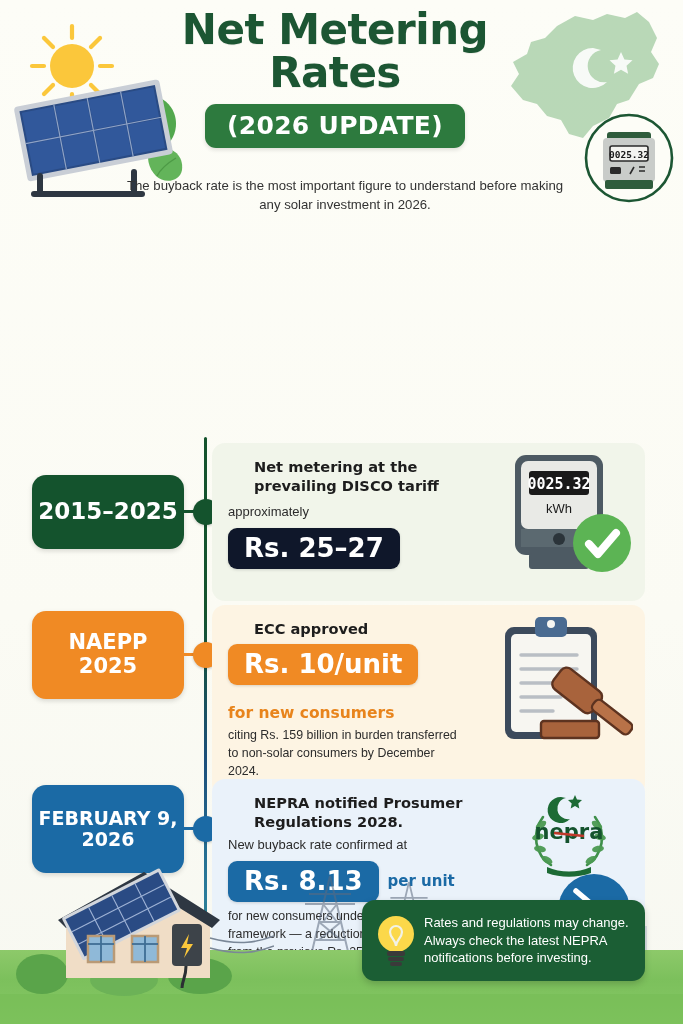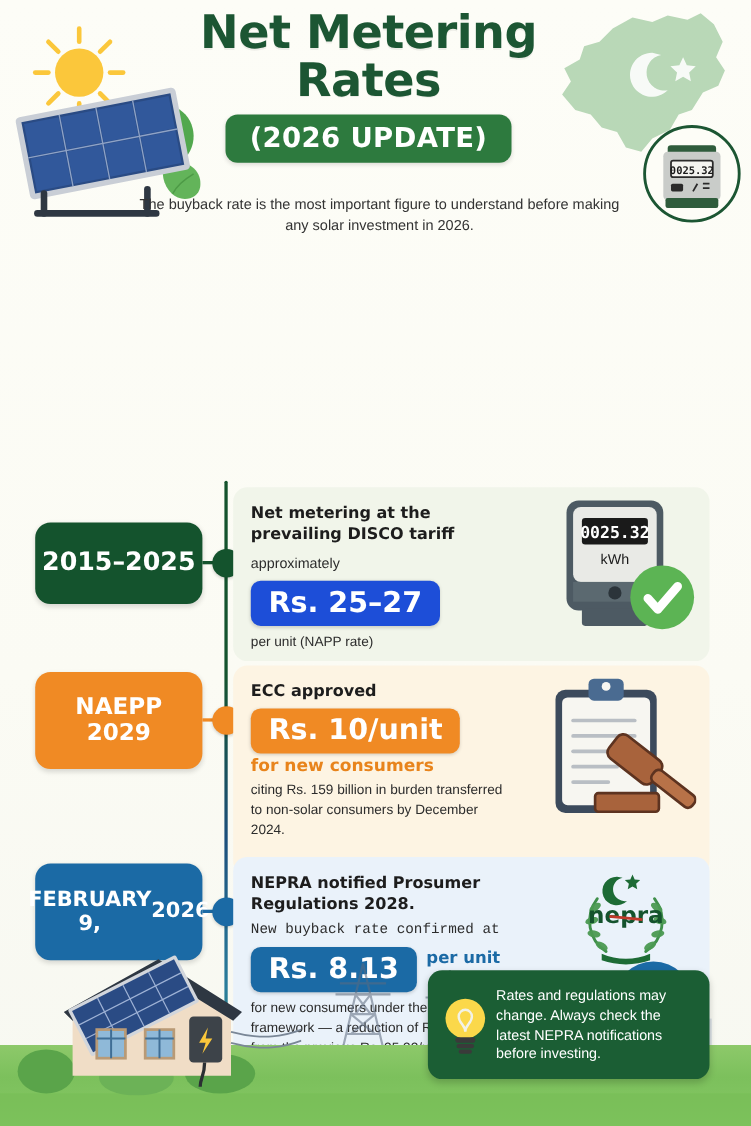--- a/index.html
+++ b/index.html
@@ -61,39 +61,39 @@
     font-family:"DejaVu Sans", sans-serif;font-weight:bold;
     display:flex;align-items:center;justify-content:center;
     box-shadow:0 2px 5px rgba(0,0,0,.14);
     line-height:1.12;
   }
   .dot{position:absolute;left:193px;width:26px;height:26px;border-radius:50%;
        box-shadow:0 1px 3px rgba(0,0,0,.2);}
   .connector{position:absolute;left:184px;height:3px;width:14px;}
   .card{position:absolute;left:212px;width:433px;border-radius:13px;}
   .card-inner{position:relative;padding:14px 16px;height:100%;box-sizing:border-box;}
-  .ct-head{font-family:"DejaVu Sans", sans-serif;font-weight:bold;font-size:14.6px;color:#1d1d1d;line-height:1.32;}
+  .ct-head{font-family:"DejaVu Sans", sans-serif;font-weight:bold;font-size:14.6px;color:#1d1d1d;line-height:1.32;margin-left:26px;}
   .ct-sub{font-size:13px;color:#2c2c2c;margin-top:7px;line-height:1.4;}
   .ct-small{font-size:12.4px;color:#2c2c2c;line-height:1.45;margin-top:7px;}
   .rate-pill{
     display:inline-block;color:#fff;border-radius:9px;
     font-family:"DejaVu Sans", sans-serif;font-weight:bold;
     padding:5px 16px 6px;margin-top:7px;
     box-shadow:0 1px 3px rgba(0,0,0,.15);
   }
   .pill-lg{font-size:26px;}
-  .emph{font-family:"DejaVu Sans", sans-serif;font-weight:bold;font-size:15.5px;margin-top:2px;}
+  .emph{font-family:"DejaVu Sans", sans-serif;font-weight:bold;font-size:15.5px;margin-top:19px;}
 
   
   .footer{position:absolute;left:0;bottom:0;width:683px;height:180px;}
   .ground{position:absolute;left:0;bottom:0;width:683px;height:74px;
           background:linear-gradient(180deg,#8dc96a 0%,#7cc05c 40%,#86c965 100%);}
   .ground2{position:absolute;left:0;bottom:0;width:683px;height:30px;background:#74bb53;opacity:.55;}
   .note{
-    position:absolute;right:38px;bottom:43px;width:256px;
+    position:absolute;right:38px;bottom:43px;width:283px;
     background:#1b5e34;border-radius:13px;padding:14px 14px 14px 62px;
     box-sizing:border-box;color:#fff;font-size:13px;line-height:1.36;
     box-shadow:0 3px 7px rgba(0,0,0,.18);
   }
   .bulb{position:absolute;left:12px;top:50%;transform:translateY(-50%);width:44px;height:56px;}
   .house{position:absolute;left:14px;bottom:28px;width:260px;height:130px;}
   .pylon{position:absolute;bottom:58px;width:70px;height:92px;opacity:.55;}
   .skyline{position:absolute;right:0;bottom:70px;width:300px;height:56px;opacity:.35;}
 </style>
 </head>
@@ -189,22 +189,21 @@
       <div class="date-chip" style="top:32px;height:74px;background:#14532d;font-size:23px;">
         <span>2015–2025</span>
       </div>
       <div class="connector" style="top:67px;background:#14532d;"></div>
       <div class="dot" style="top:56px;background:#14532d;"></div>
 
       <div class="card" style="top:0;height:158px;background:#f1f5ea;">
         <div class="card-inner">
           <div class="ct-head" style="width:250px;">Net metering at the prevailing DISCO tariff</div>
           <div class="ct-sub">approximately</div>
-          <div class="rate-pill pill-lg" style="background:#1d4ed8;">Rs. 25–27</div>
-          <div class="ct-small" style="margin-top:6px;">per unit (NAPP rate)</div>
+          <div class="rate-pill pill-lg" style="background:#0f172a;">Rs. 25–27</div>
 
           
           <svg style="position:absolute;right:8px;top:6px;width:138px;height:134px;" viewBox="0 0 138 134">
             <rect x="16" y="6" width="88" height="100" rx="11" fill="#4d5a63"></rect>
             <rect x="22" y="12" width="76" height="68" rx="7" fill="#e9eae6"></rect>
             <rect x="30" y="22" width="60" height="24" rx="3" fill="#1a1a1a"></rect>
             <text x="60" y="40" font-family="DejaVu Sans Mono, monospace" font-size="15" font-weight="bold" text-anchor="middle" fill="#ffffff">0025.32</text>
             <text x="60" y="64" font-family="Liberation Sans, sans-serif" font-size="13" text-anchor="middle" fill="#1a1a1a">kWh</text>
             <rect x="22" y="80" width="76" height="18" fill="#5b6970"></rect>
             <circle cx="60" cy="90" r="6" fill="#2b343a"></circle>
@@ -212,21 +211,21 @@
             <circle cx="103" cy="94" r="29" fill="#5cb454"></circle>
             <path d="M90 95 l9 10 18 -21" stroke="#ffffff" stroke-width="8" fill="none" stroke-linecap="round" stroke-linejoin="round"></path>
           </svg>
         </div>
       </div>
     </div>
 
     <div class="row" style="top:396px;">
       <div class="date-chip" style="top:0;height:88px;background:#f08a24;font-size:21px;flex-direction:column;">
         <span>NAEPP</span>
-        <span>2029</span>
+        <span>2025</span>
       </div>
       <div class="connector" style="top:42px;background:#f08a24;"></div>
       <div class="dot" style="top:31px;background:#f08a24;"></div>
 
       <div class="card" style="top:-6px;height:191px;background:#fdf4e3;">
         <div class="card-inner">
           <div class="ct-head">ECC approved</div>
           <div class="rate-pill pill-lg" style="background:#f08a24;margin-top:6px;">Rs. 10/unit</div>
           <div class="emph" style="color:#e8841c;">for new consumers</div>
           <div class="ct-small" style="width:230px;margin-top:5px;">citing Rs. 159 billion in burden transferred to non-solar consumers by December 2024.</div>
@@ -248,32 +247,32 @@
               <rect x="62" y="66" width="50" height="26" rx="7" fill="#a8633c" stroke="#5d3320" stroke-width="2.4"></rect>
               <rect x="108" y="72" width="46" height="13" rx="5" fill="#b87248" stroke="#5d3320" stroke-width="2.4"></rect>
             </g>
             <rect x="50" y="110" width="58" height="17" rx="3" fill="#a8633c" stroke="#5d3320" stroke-width="2.4"></rect>
           </svg>
         </div>
       </div>
     </div>
 
     <div class="row" style="top:566px;">
-      <div class="date-chip" style="top:4px;height:88px;background:#1b6aa5;font-size:19px;flex-direction:row;">
+      <div class="date-chip" style="top:4px;height:88px;background:#1b6aa5;font-size:19px;flex-direction:column;">
         <span>FEBRUARY 9,</span>
         <span>2026</span>
       </div>
       <div class="connector" style="top:46px;background:#1b6aa5;"></div>
       <div class="dot" style="top:35px;background:#1b6aa5;"></div>
 
       <div class="card" style="top:-2px;height:186px;background:#eaf2fa;">
         <div class="card-inner">
           <div class="ct-head" style="width:250px;">NEPRA notified Prosumer Regulations 2028.</div>
-          <div class="ct-sub" style="margin-top:4px;font-family:Liberation Mono, monospace;">New buyback rate confirmed at</div>
-          <div style="display:flex;gap:9px;">
+          <div class="ct-sub" style="margin-top:4px;">New buyback rate confirmed at</div>
+          <div style="display:flex;align-items:center;gap:9px;">
             <div class="rate-pill pill-lg" style="background:#1b6aa5;">Rs. 8.13</div>
             <div style="font-family:'DejaVu Sans',sans-serif;font-weight:bold;font-size:15px;color:#1b6aa5;margin-top:7px;">per unit</div>
           </div>
           <div class="ct-small" style="width:255px;margin-top:6px;">for new consumers under the NAEPP framework — a reduction of Rs. 17.19 per unit from the previous Rs. 25.32/unit rate.</div>
 
           <svg style="position:absolute;right:28px;top:4px;width:96px;height:96px;" viewBox="0 0 96 96">
             <path d="M40 14 a13 13 0 1 0 9 22 a10 10 0 1 1 -4 -21 Z" fill="#1d6b35"></path>
             <path d="M54 12 l2 4.6 5 .5 -3.7 3.4 1 5 -4.3 -2.5 -4.3 2.5 1 -5 -3.7 -3.4 5 -.5 Z" fill="#1d6b35"></path>
             <g stroke="#3f8f4a" stroke-width="2.6" fill="none" stroke-linecap="round">
               <path d="M22 34 C10 50 14 72 30 82"></path>

